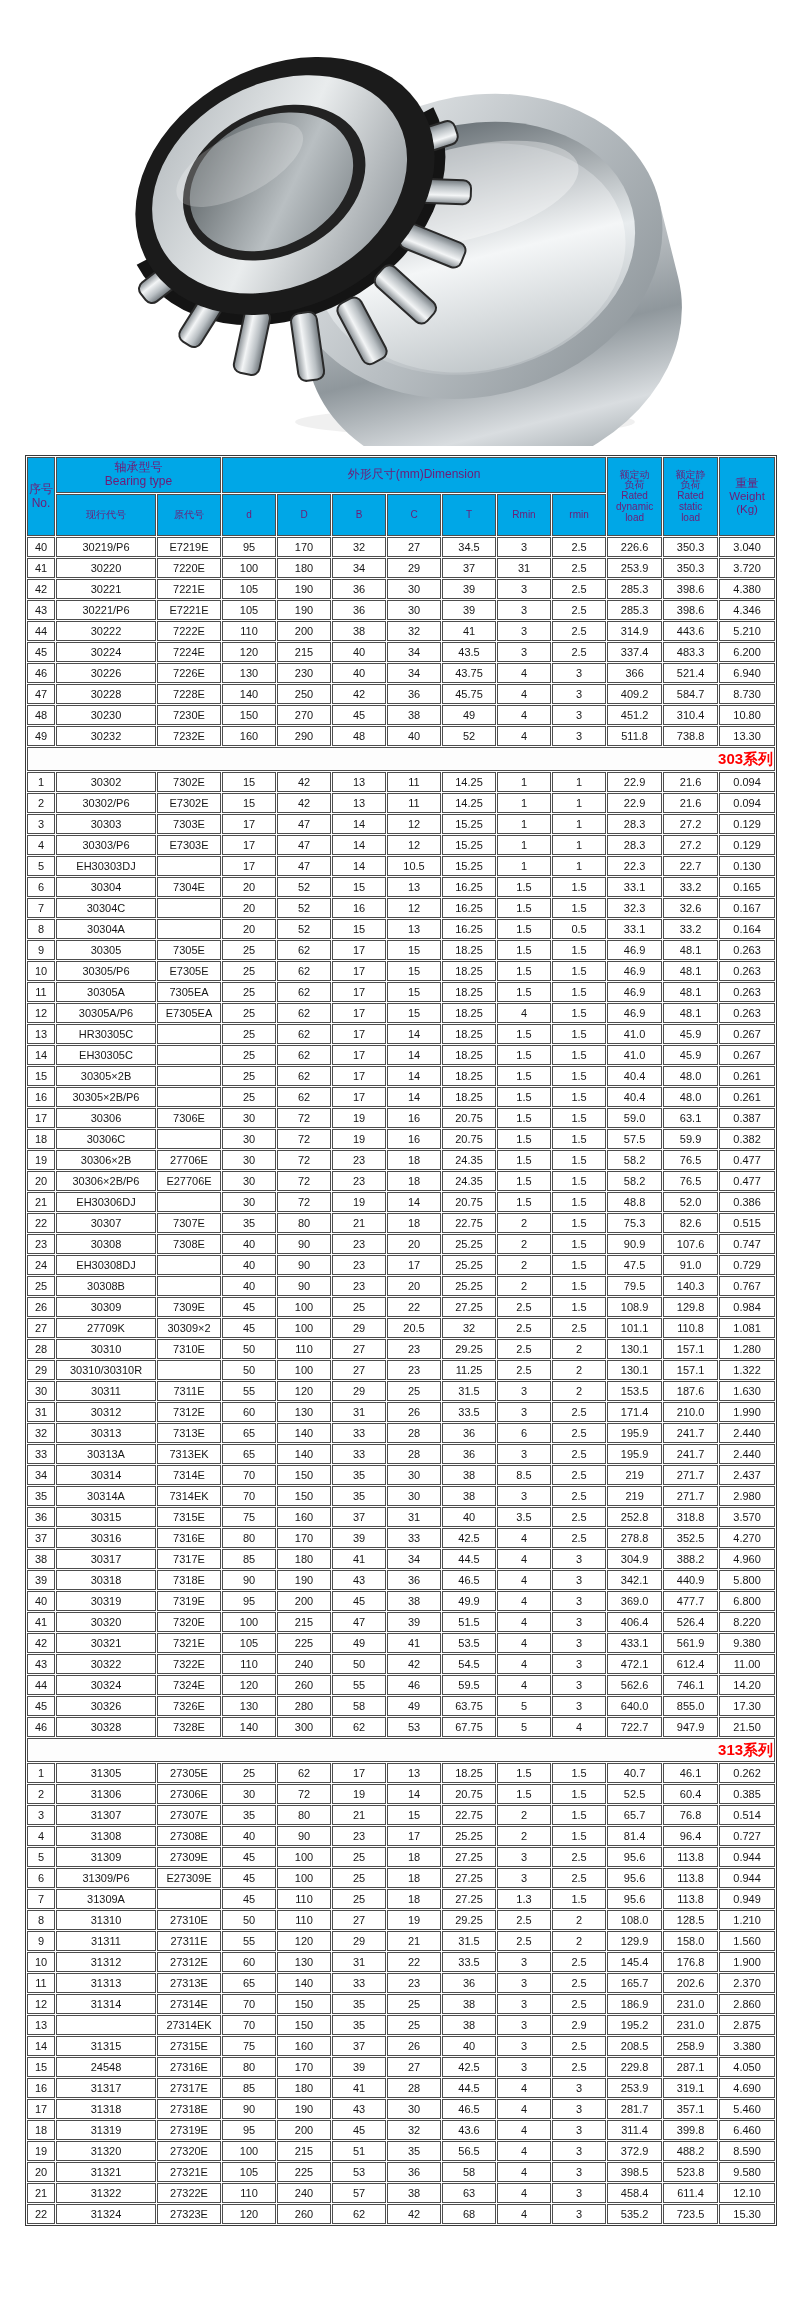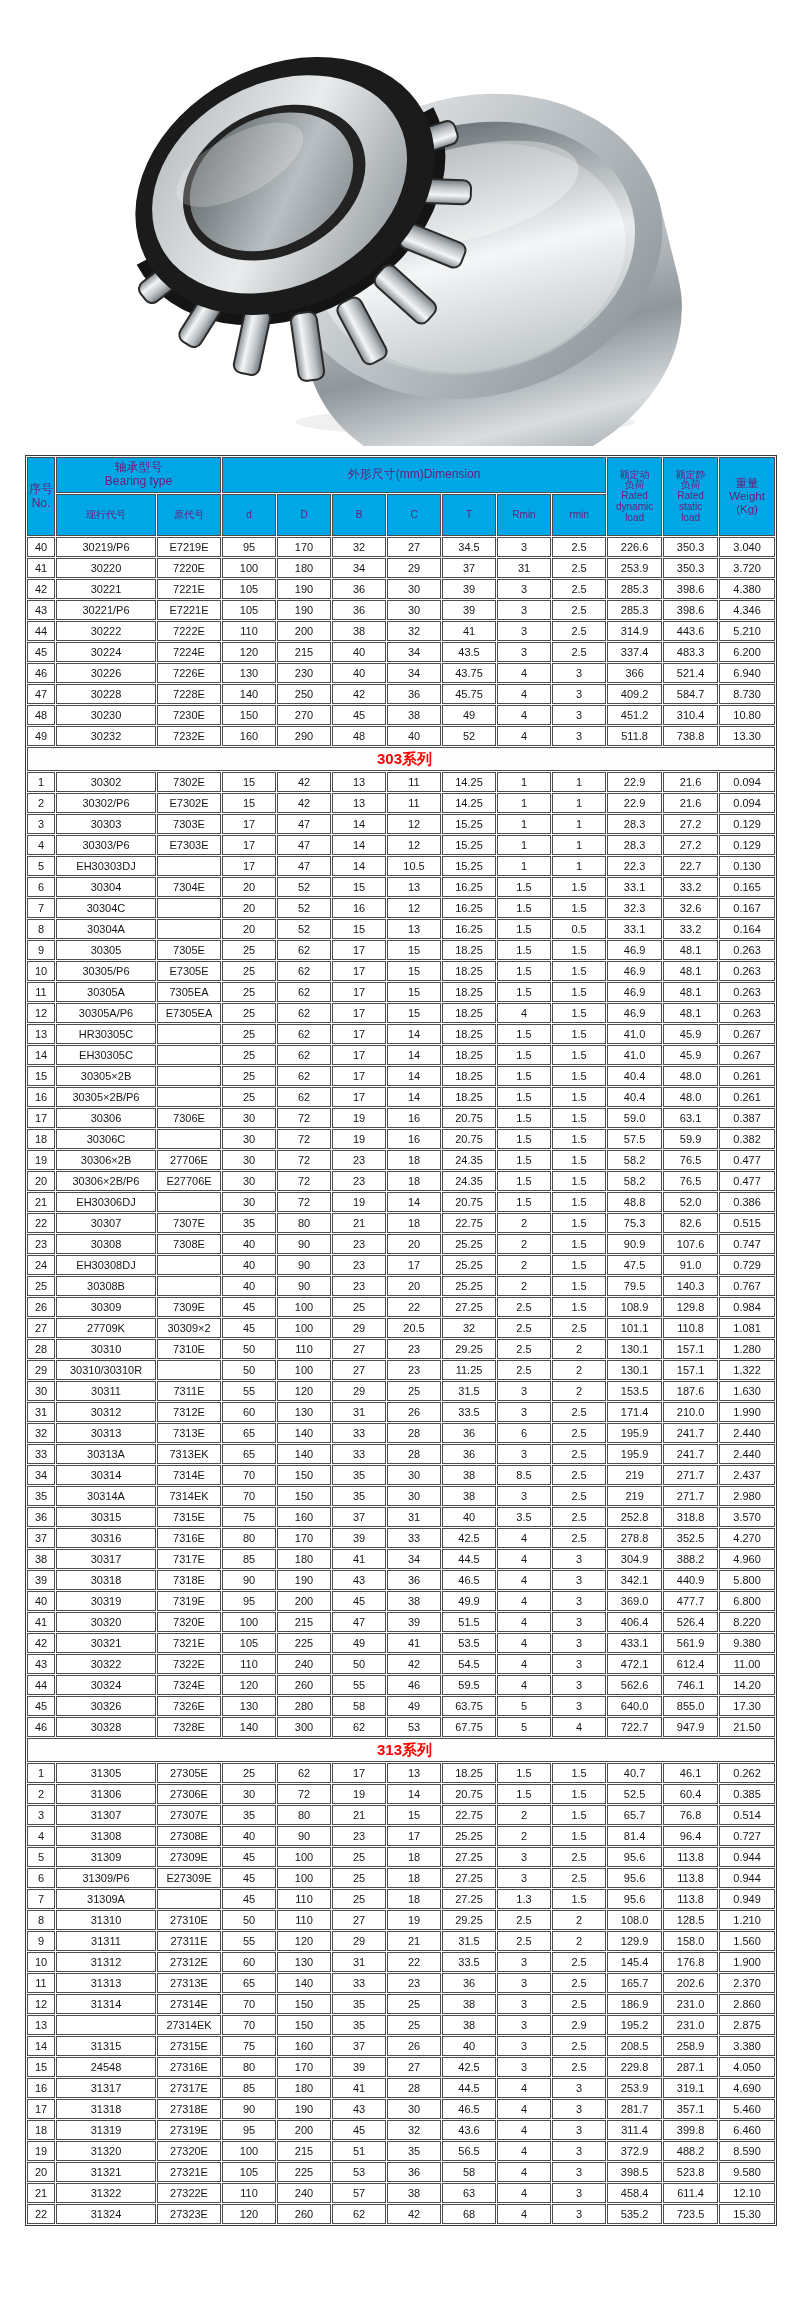--- a/index.html
+++ b/index.html
@@ -26,21 +26,21 @@
   }
   thead tr.r1 td{height:36px;}
   thead tr.r2 td{height:42px;font-size:10px;}
   thead td.load{font-size:10px;line-height:1.08;}
   thead td.wt{font-size:11.5px;line-height:1.15;}
   tbody td{
     background:#fff;color:#161616;font-size:11px;text-align:center;
     height:20px;padding:0 1px;white-space:nowrap;vertical-align:middle;
   }
   tbody tr.band td{
-    text-align:center;color:var(--section-red);font-size:15px;font-weight:bold;
+    text-align:right;color:var(--section-red);font-size:15px;font-weight:bold;
     height:24px;background:#fdfdfd;padding-left:8px;letter-spacing:0;
   }
 </style>
 </head>
 <body>
 
 <div class="photo-wrap">
   <svg width="600" height="428" viewBox="0 0 600 428">
     <defs>
       <linearGradient id="gWall" x1="0" y1="0" x2="0" y2="1">

